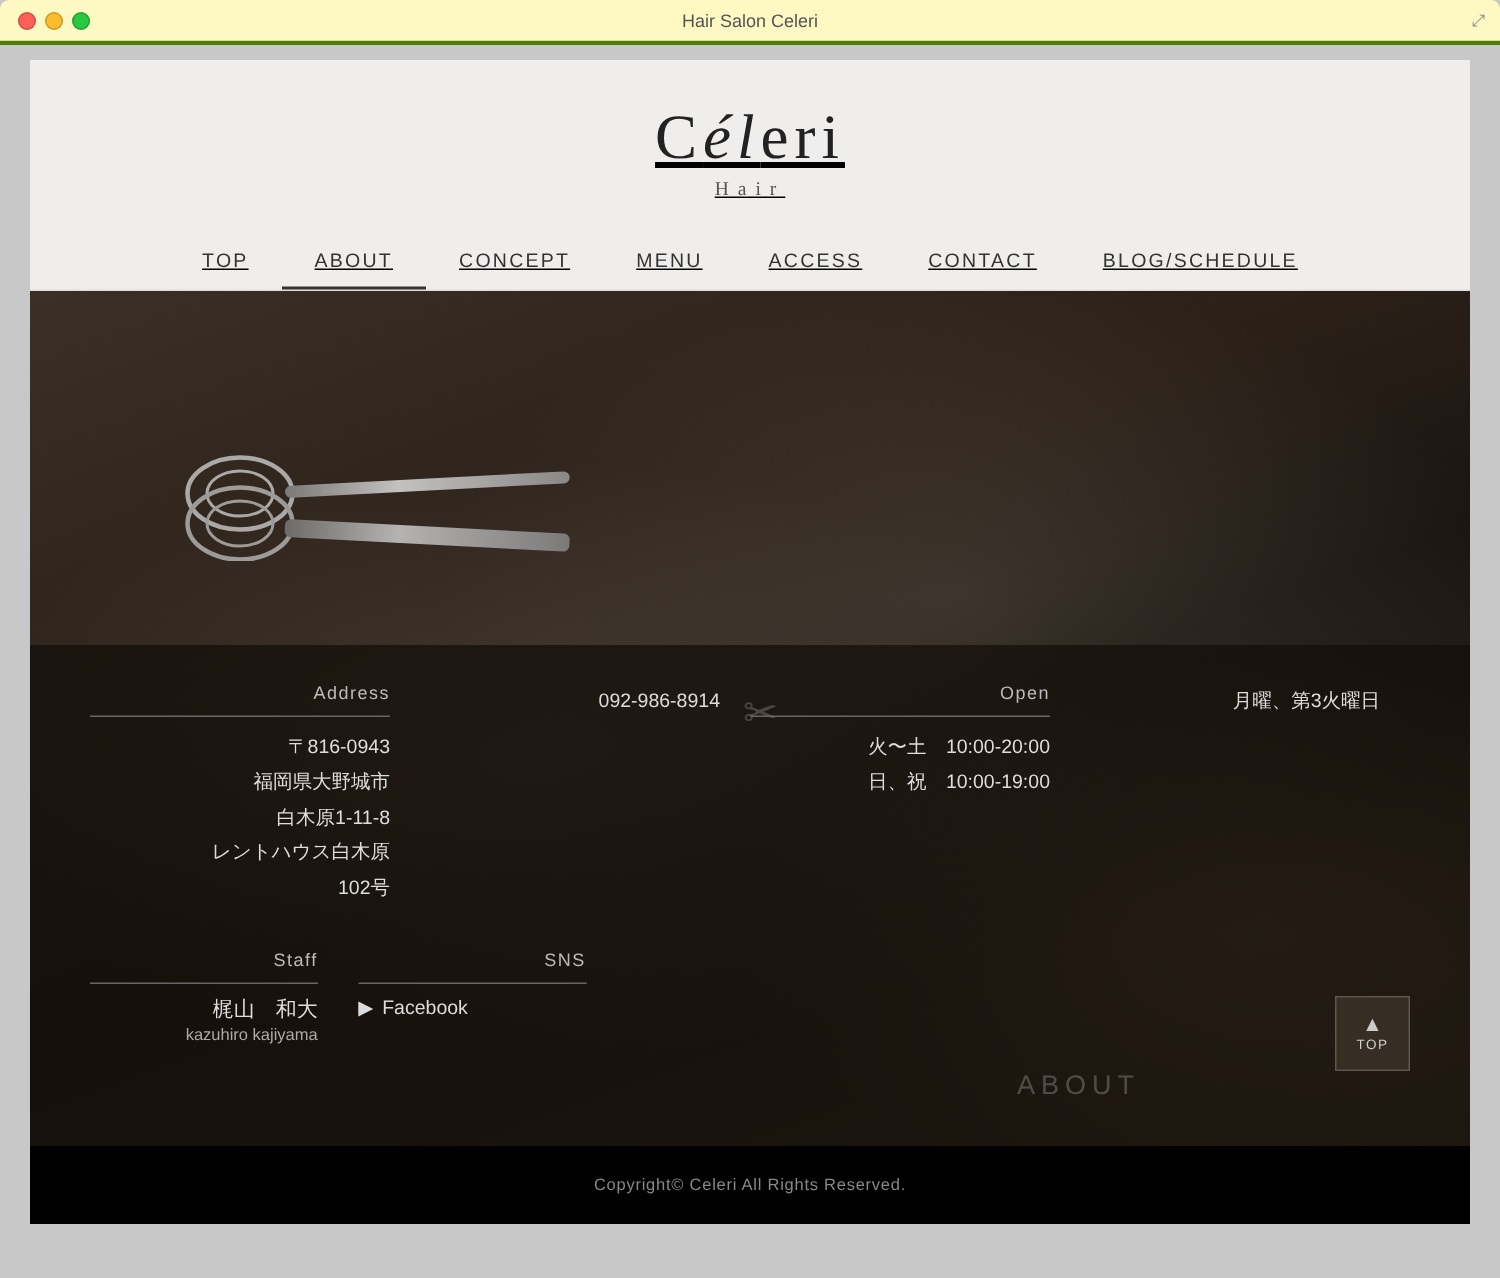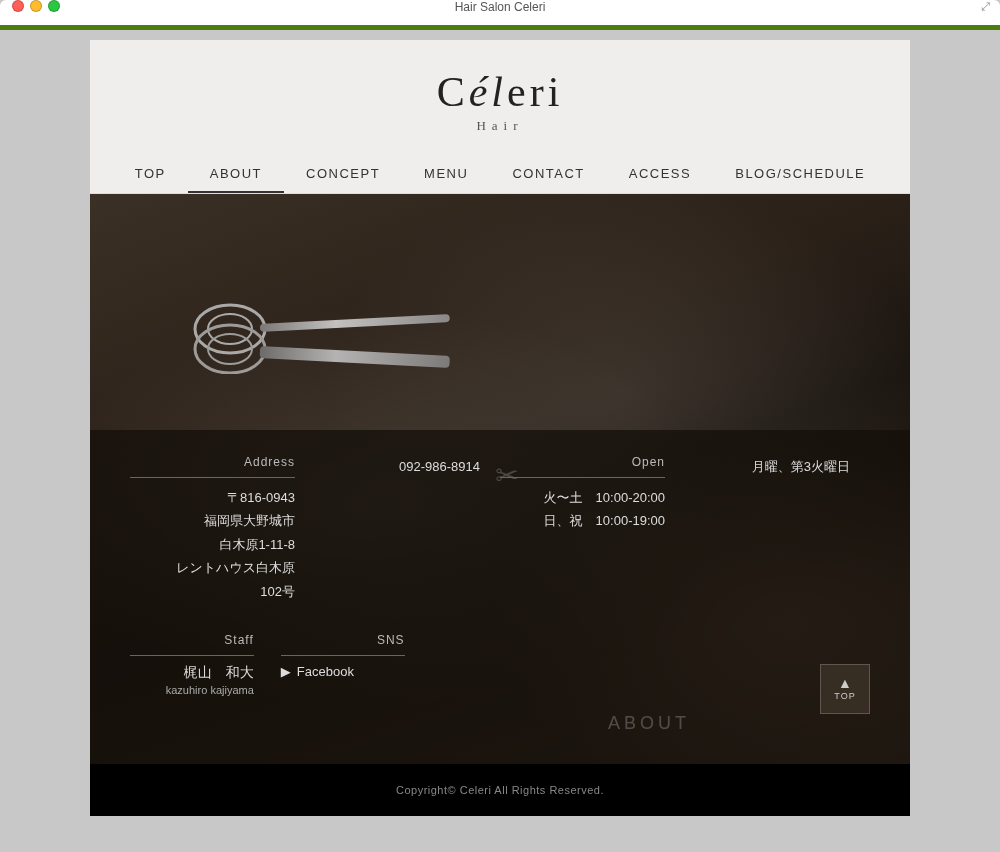--- a/index.html
+++ b/index.html
@@ -11,23 +11,24 @@
       min-height: 852px;
       display: flex;
       flex-direction: column;
       align-items: center;
     }
 
     
     .window-chrome {
       width: 100%;
       height: 30px;
-      background: #ffffff;
-      border-bottom: 5px solid #4d7c0f;
-      display: flex;
+      background: #fef9c3;
+      border-bottom: 3px solid #4d7c0f;
+      display: flex;
+      align-items: center;
       justify-content: center;
       position: relative;
       border-radius: 6px 6px 0 0;
     }
     .window-buttons {
       position: absolute;
       left: 12px;
       display: flex;
       gap: 6px;
     }
@@ -47,23 +48,24 @@
     }
     .window-expand {
       position: absolute;
       right: 10px;
       font-size: 11px;
       color: #888;
     }
 
     
     .page-wrapper {
-      width: 820px;
+      width: 960px;
       background: #f0eeec;
       margin: 10px 0 10px 0;
+      text-decoration: underline;
     }
 
     
     .site-header {
       text-align: center;
       padding: 28px 0 10px;
       background: #f0eeec;
     }
     .logo-title {
       font-size: 42px;
@@ -279,22 +281,22 @@
       <span>C<span class="accent">él</span>eri</span>
     </div>
     <div class="logo-subtitle">Hair</div>
   </div>
 
   <nav class="nav-bar">
     <div class="nav-item">TOP</div>
     <div class="nav-item active">ABOUT</div>
     <div class="nav-item">CONCEPT</div>
     <div class="nav-item">MENU</div>
+    <div class="nav-item">ACCESS</div>
     <div class="nav-item">CONTACT</div>
-    <div class="nav-item">ACCESS</div>
     <div class="nav-item">BLOG/SCHEDULE</div>
   </nav>
 
   <div class="nav-divider"></div>
 
   <div class="hero-with-info">
     <div class="hero-bg">
 
       <svg width="300" height="80" viewBox="0 0 300 80" style="position:absolute; top:100px; left:80px; opacity:0.85;">
 

